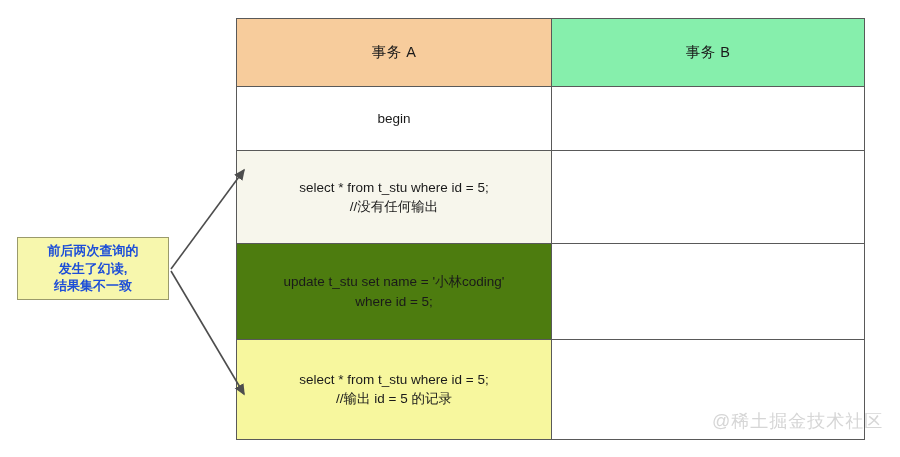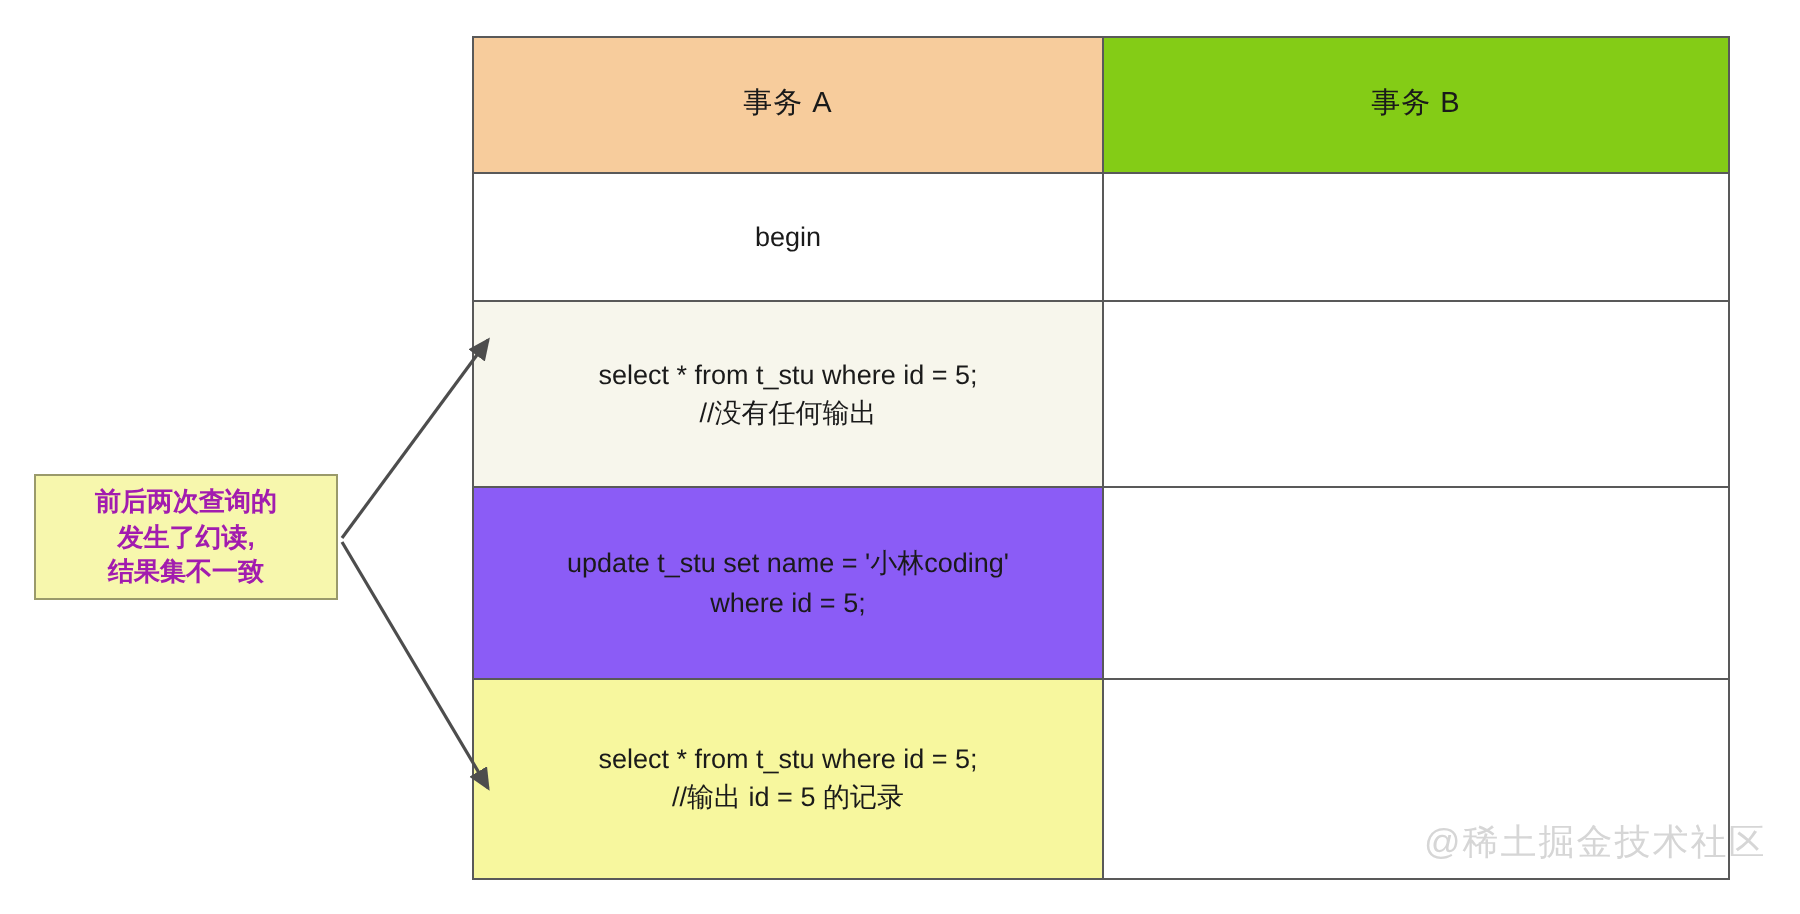--- a/index.html
+++ b/index.html
@@ -43,24 +43,24 @@
     white-space: pre-line;
   }
   #txn-table th {
     font-size: 14.5px;
     letter-spacing: 0.5px;
   }
   .col-a { width: 315px; }
   .col-b { width: 313px; }
 
   .hdr-a { background: #f7cc9c; }
-  .hdr-b { background: #84cc16; }
+  .hdr-b { background: #86efac; }
   .bg-white  { background: #ffffff; margin-top: 16px; }
   .bg-cream  { background: #f7f6ec; }
-  .bg-blue   { background: #8b5cf6; }
+  .bg-blue   { background: #4d7c0f; }
   .bg-yellow { background: #f7f79e; }
 
   .r-head   { height: 55px; }
   .r-begin  { height: 52px; }
   .r-sel1   { height: 75px; }
   .r-insert { height: 82px; }
   .r-update { height: 77px; }
   .r-sel2   { height: 81px; }
 
   
@@ -72,21 +72,21 @@
     height: 63px;
     background: #f7f7ad;
     border: 1.5px solid #9a9a6b;
     box-sizing: border-box;
     display: flex;
     flex-direction: column;
     align-items: center;
     justify-content: center;
     font-size: 13px;
     line-height: 1.35;
-    color: #a21caf;
+    color: #1d4ed8;
     font-weight: bold;
     text-align: center;
   }
   #callout .ln { display: block; white-space: nowrap; }
 
   
   #arrows {
     position: absolute;
     left: 0; top: 0;
     width: 900px;

